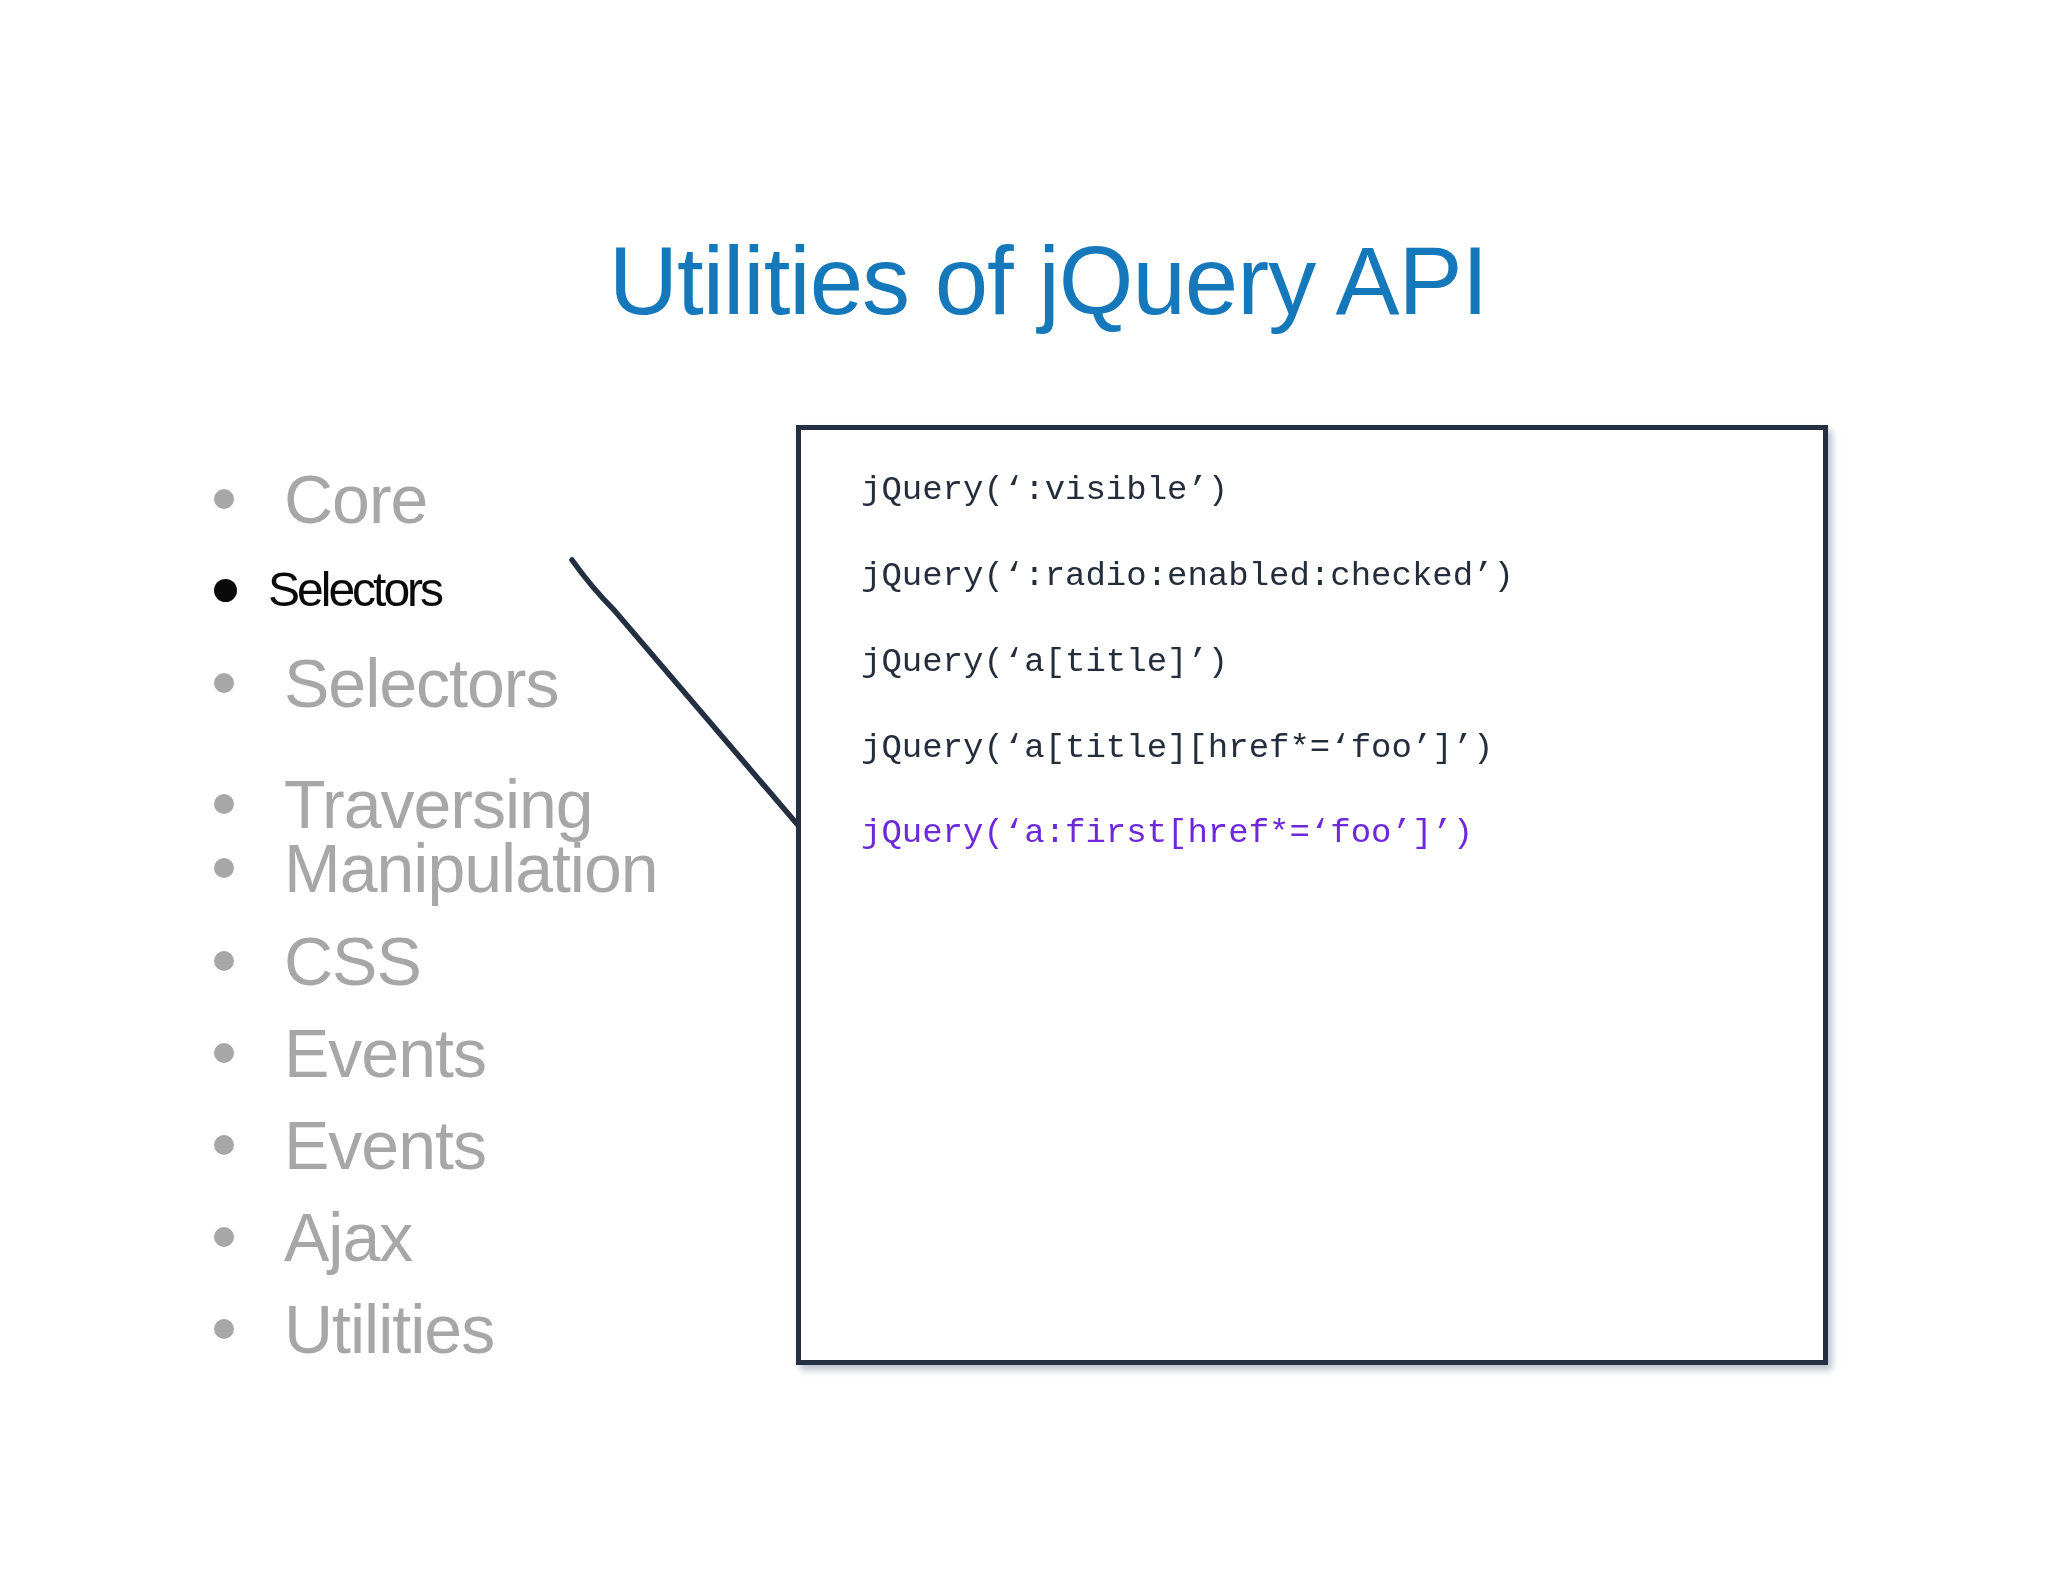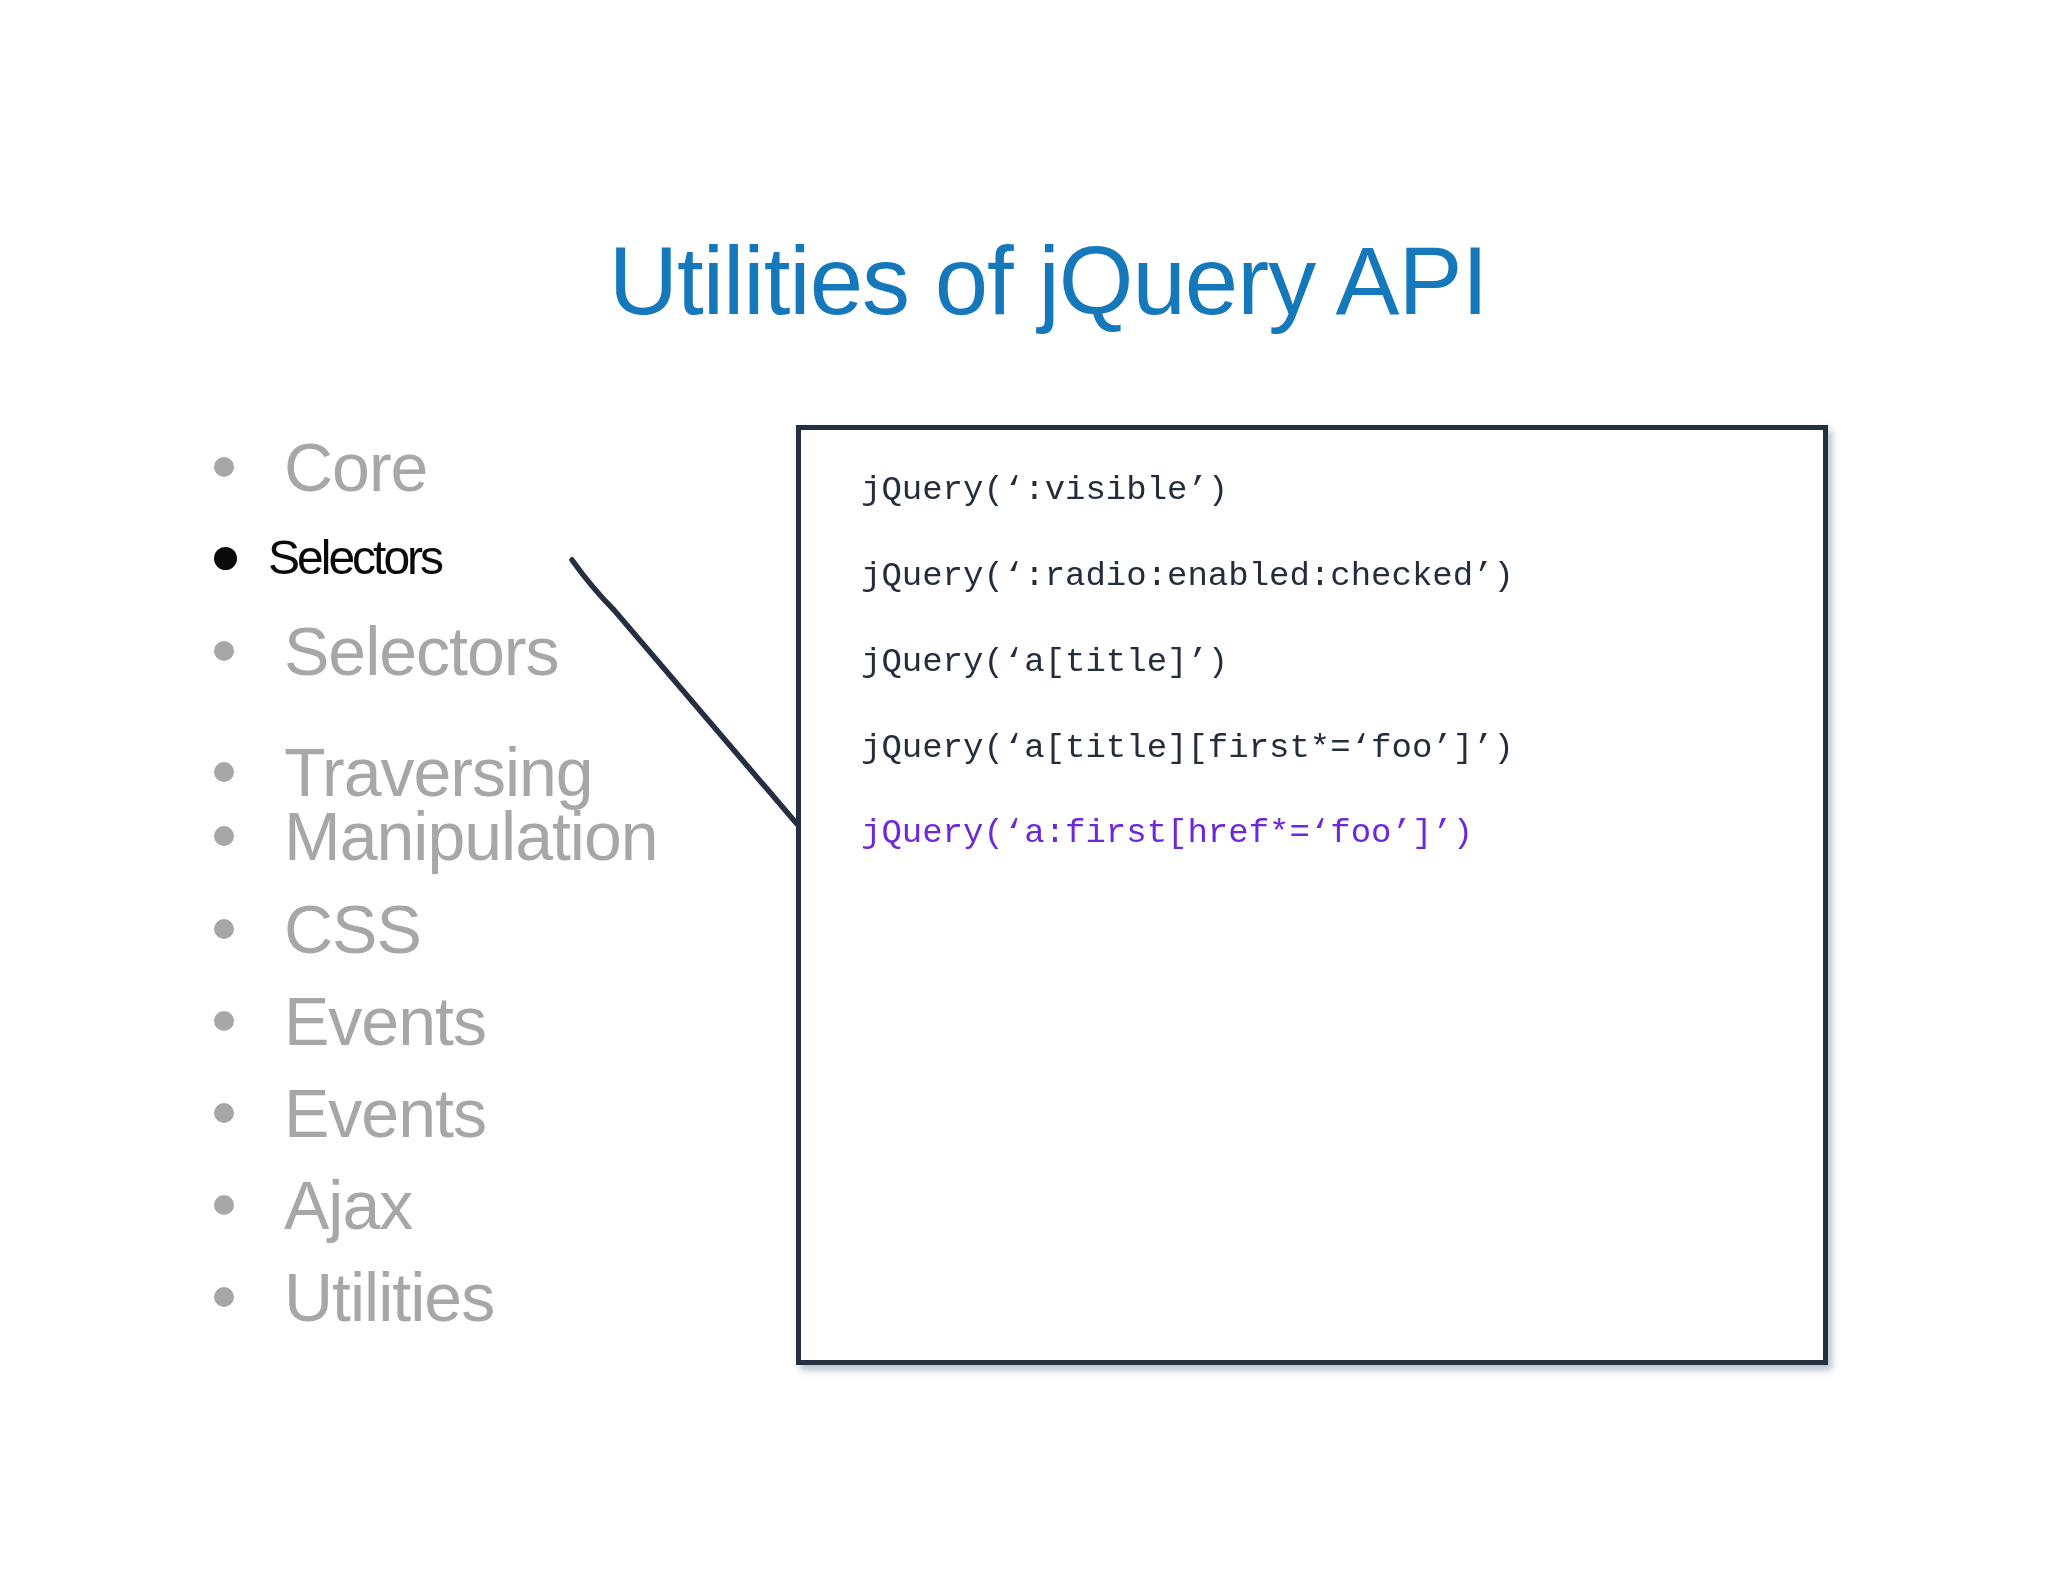--- a/index.html
+++ b/index.html
@@ -28,20 +28,21 @@
 
   
   .list { position: absolute; left: 0; top: 0; }
   .row {
     position: absolute;
     left: 214px;
     height: 92px;
     display: flex;
     align-items: center;
     white-space: nowrap;
+    margin-top: 32px;
   }
   .bullet {
     width: 20px; height: 20px;
     border-radius: 50%;
     background: #a7a7a7;
     margin-right: 50px;
     flex: 0 0 auto;
   }
   .row .label {
     font-size: 68px;
@@ -142,20 +143,20 @@
       <span class="label">Utilities</span>
     </div>
 
   </div>
 
   <div class="code-panel"></div>
 
   <div class="code-line" style="top:556px">jQuery(‘:radio:enabled:checked’)</div>
   <div class="code-line" style="top:470px">jQuery(‘:visible’)</div>
   <div class="code-line" style="top:642px">jQuery(‘a[title]’)</div>
-  <div class="code-line" style="top:728px">jQuery(‘a[title][first*=‘foo’]’)</div>
+  <div class="code-line" style="top:728px">jQuery(‘a[title][href*=‘foo’]’)</div>
   <div class="code-line hl" style="top:813px">jQuery(‘a:first[href*=‘foo’]’)</div>
 
   <svg class="overlay" viewBox="0 0 2048 1582">
     <path d="M 572 560 Q 592 588 614 610 L 797 824" fill="none" stroke="#242f42" stroke-width="5.5" stroke-linecap="round" stroke-linejoin="round"></path>
   </svg>
 
 </div>
 
 </body></html>

